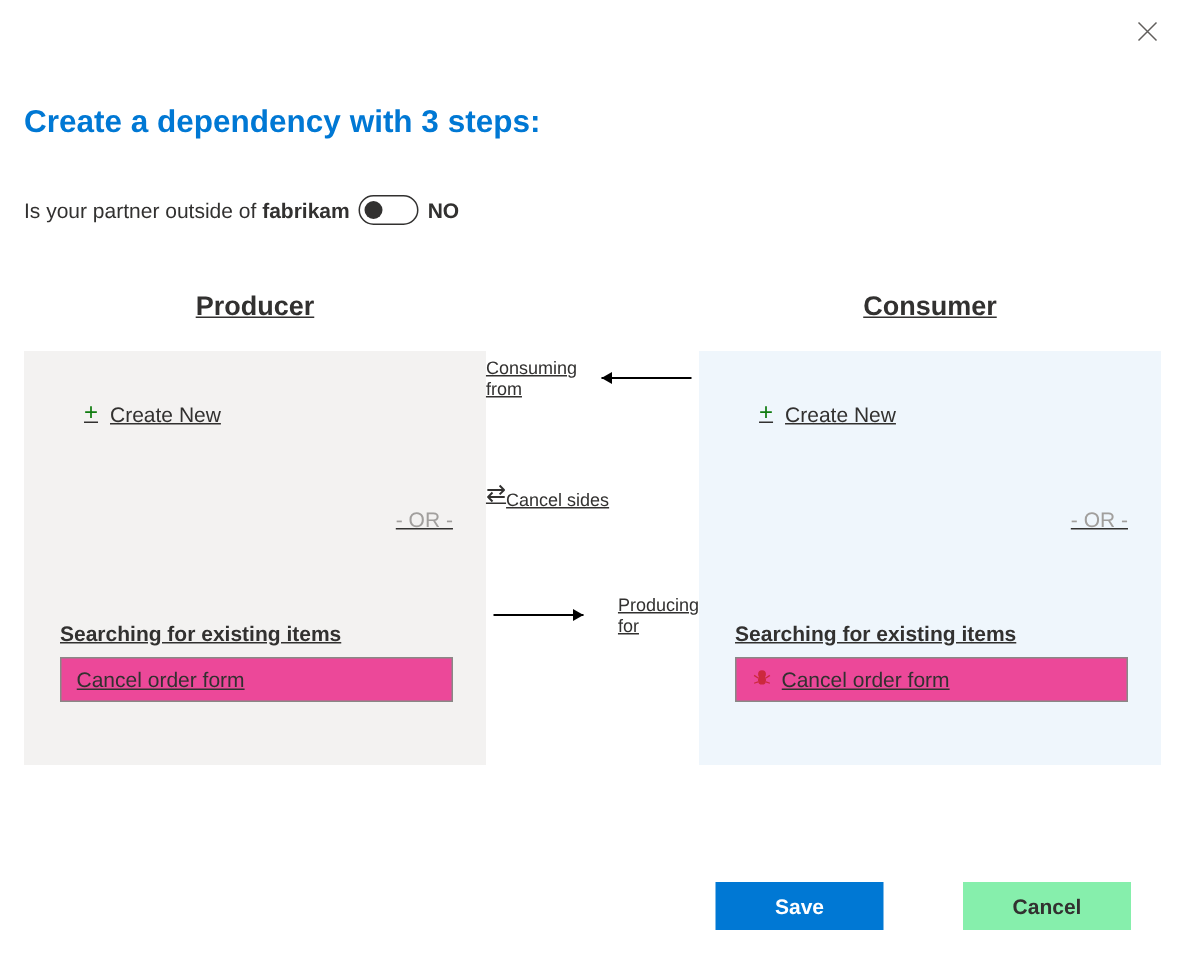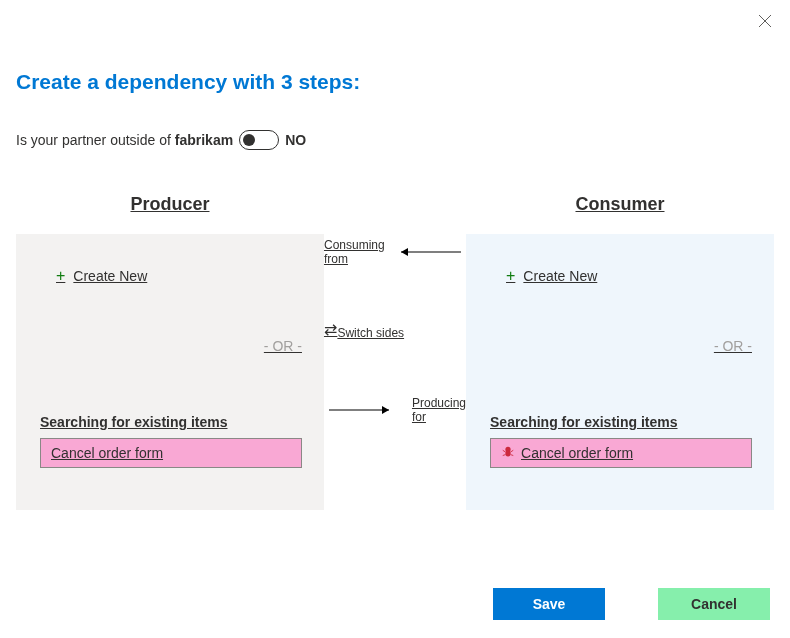--- a/index.html
+++ b/index.html
@@ -117,21 +117,21 @@
     font-weight: 700;
     font-size: 14px;
     margin-bottom: 8px;
   }
   .input-row {
     display: flex;
     align-items: center;
     border: 1px solid #8a8886;
     height: 30px;
     padding: 0 10px;
-    background: #f9a8d4;
+    background: #ec4899;
     box-sizing: border-box;
     gap: 6px;
   }
   .consumer .input-row { border-color: #8a8886; }
   .input {
     flex: 1;
     border: none;
     outline: none;
     font-size: 14px;
     font-family: inherit;
@@ -154,21 +154,21 @@
     font-size: 12px;
     color: #323130;
   }
   .mid-consuming { margin-top: 4px; }
   .arrow-line { display: flex; align-items: center; }
   .swap-icon { font-size: 16px; line-height: 1; cursor: pointer; }
   .switch-label { margin-top: 6px; cursor: pointer; font-size: 12px;}
   .button-row {
     position: absolute;
     bottom: 18px;
-    right: 20px;
+    right: 36px;
     display: flex;
     gap: 8px;
   }
   .btn {
     height: 32px;
     min-width: 80px;
     padding: 0 16px;
     font-size: 14px;
     border: none;
     font-family: inherit;
@@ -233,21 +233,21 @@
         <div>Consuming from</div>
         <div class="arrow-line">
           <svg width="70" height="12" viewBox="0 0 70 12">
               <line x1="5" y1="6" x2="65" y2="6" stroke="#000" stroke-width="1.2"></line>
               <polygon points="5,6 12,2 12,10" fill="#000"></polygon>
             </svg>
         </div>
       </div>
       <div class="mid-group mid-switch">
         <div class="swap-icon">⇄</div>
-        <div class="switch-label">Switch sides</div>
+        <div class="switch-label">Cancel sides</div>
       </div>
       <div class="mid-group mid-producing">
         <div class="arrow-line">
           <svg width="70" height="12" viewBox="0 0 70 12">
               <line x1="5" y1="6" x2="65" y2="6" stroke="#000" stroke-width="1.2"></line>
               <polygon points="65,6 58,2 58,10" fill="#000"></polygon>
             </svg>
         </div>
         <div>Producing for</div>
       </div>

